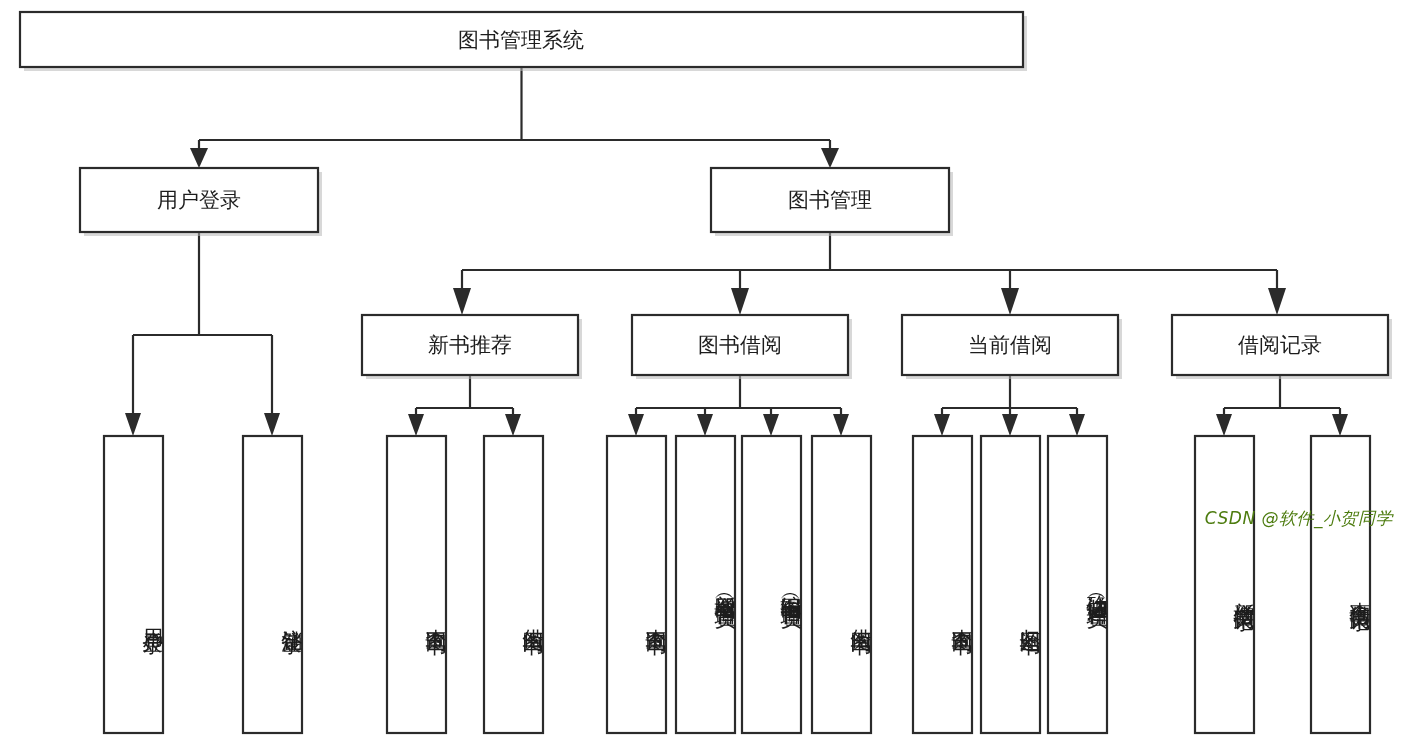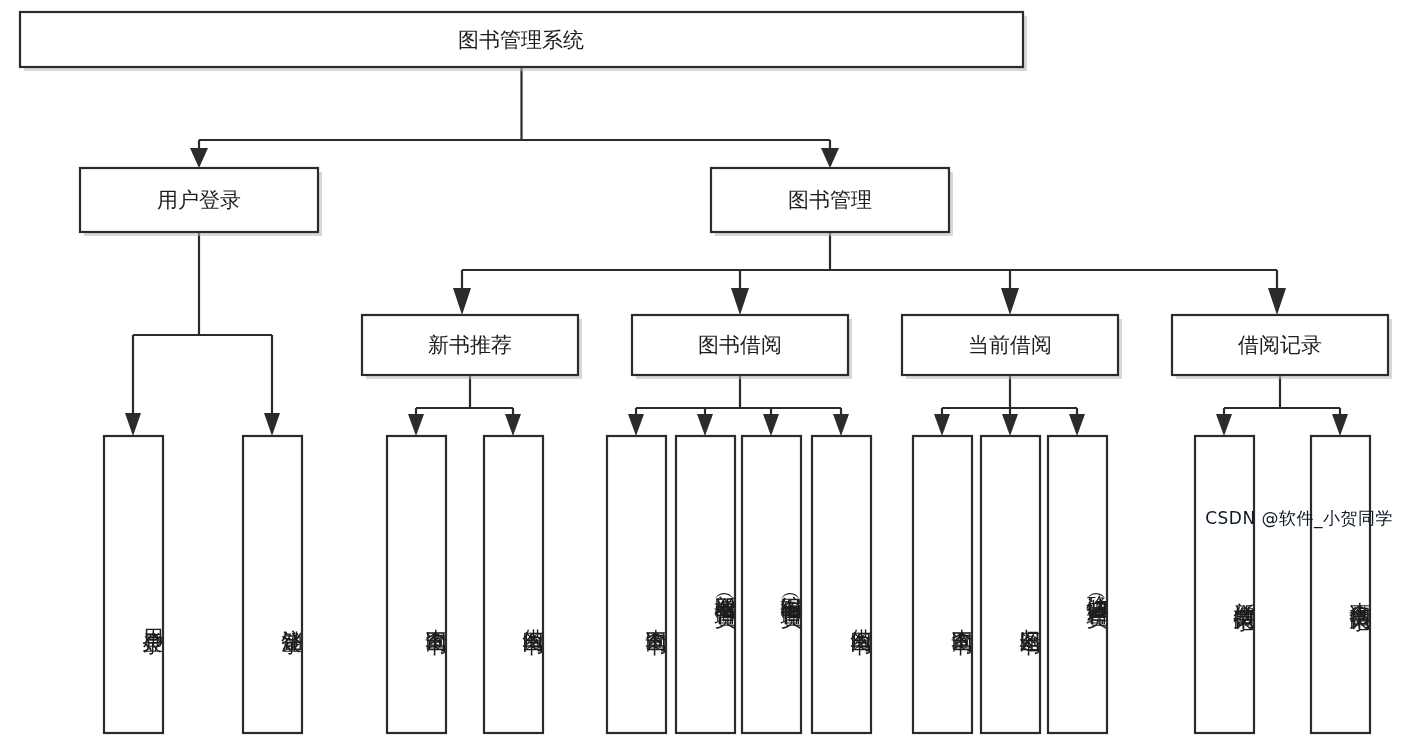--- a/index.html
+++ b/index.html
@@ -66,23 +66,24 @@
     justify-content: center;
     white-space: nowrap;
     pointer-events: none;
   }
   .watermark {
     position: absolute;
     right: 12px;
     bottom: 6px;
     font-family: "DejaVu Sans", "Liberation Sans", sans-serif;
     font-size: 17px;
-    color: #0f172a;
+    color: #4d7c0f;
     white-space: nowrap;
     letter-spacing: 0.5px;
+    font-style: italic;
   }
 </style>
 </head>
 <body>
 
 <div id="diagram-root">
 
   <svg class="tree" viewBox="0 0 1405 747">
 
     <g>

